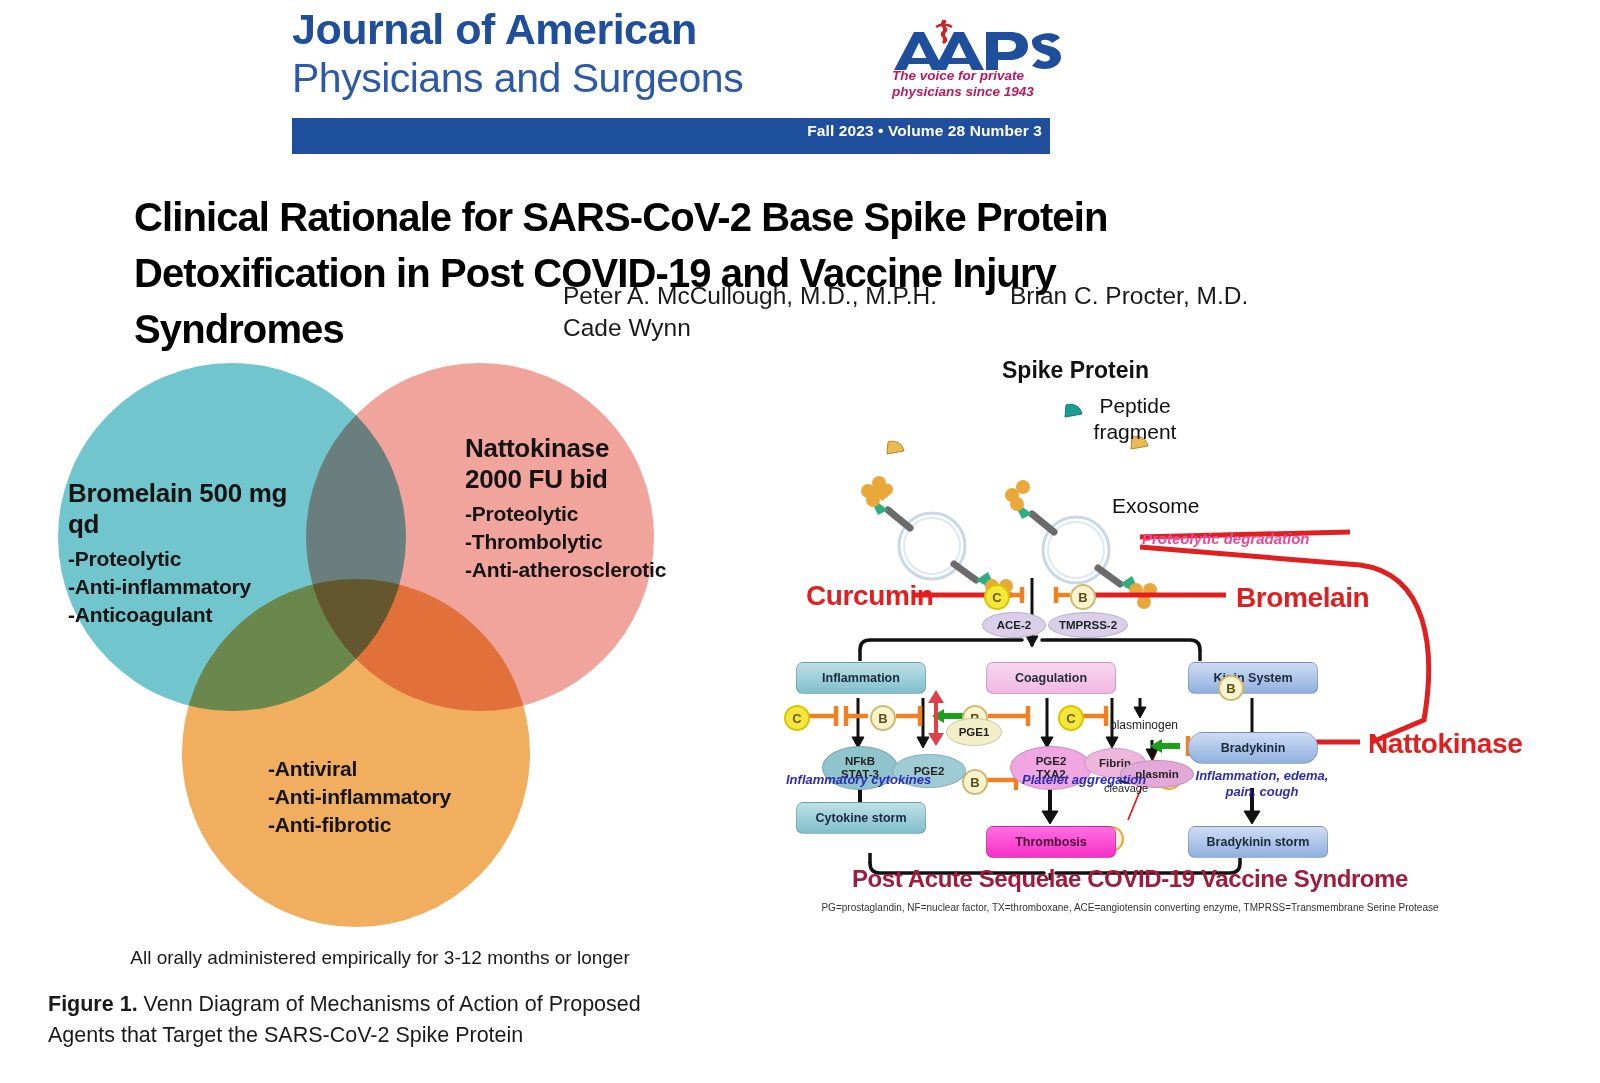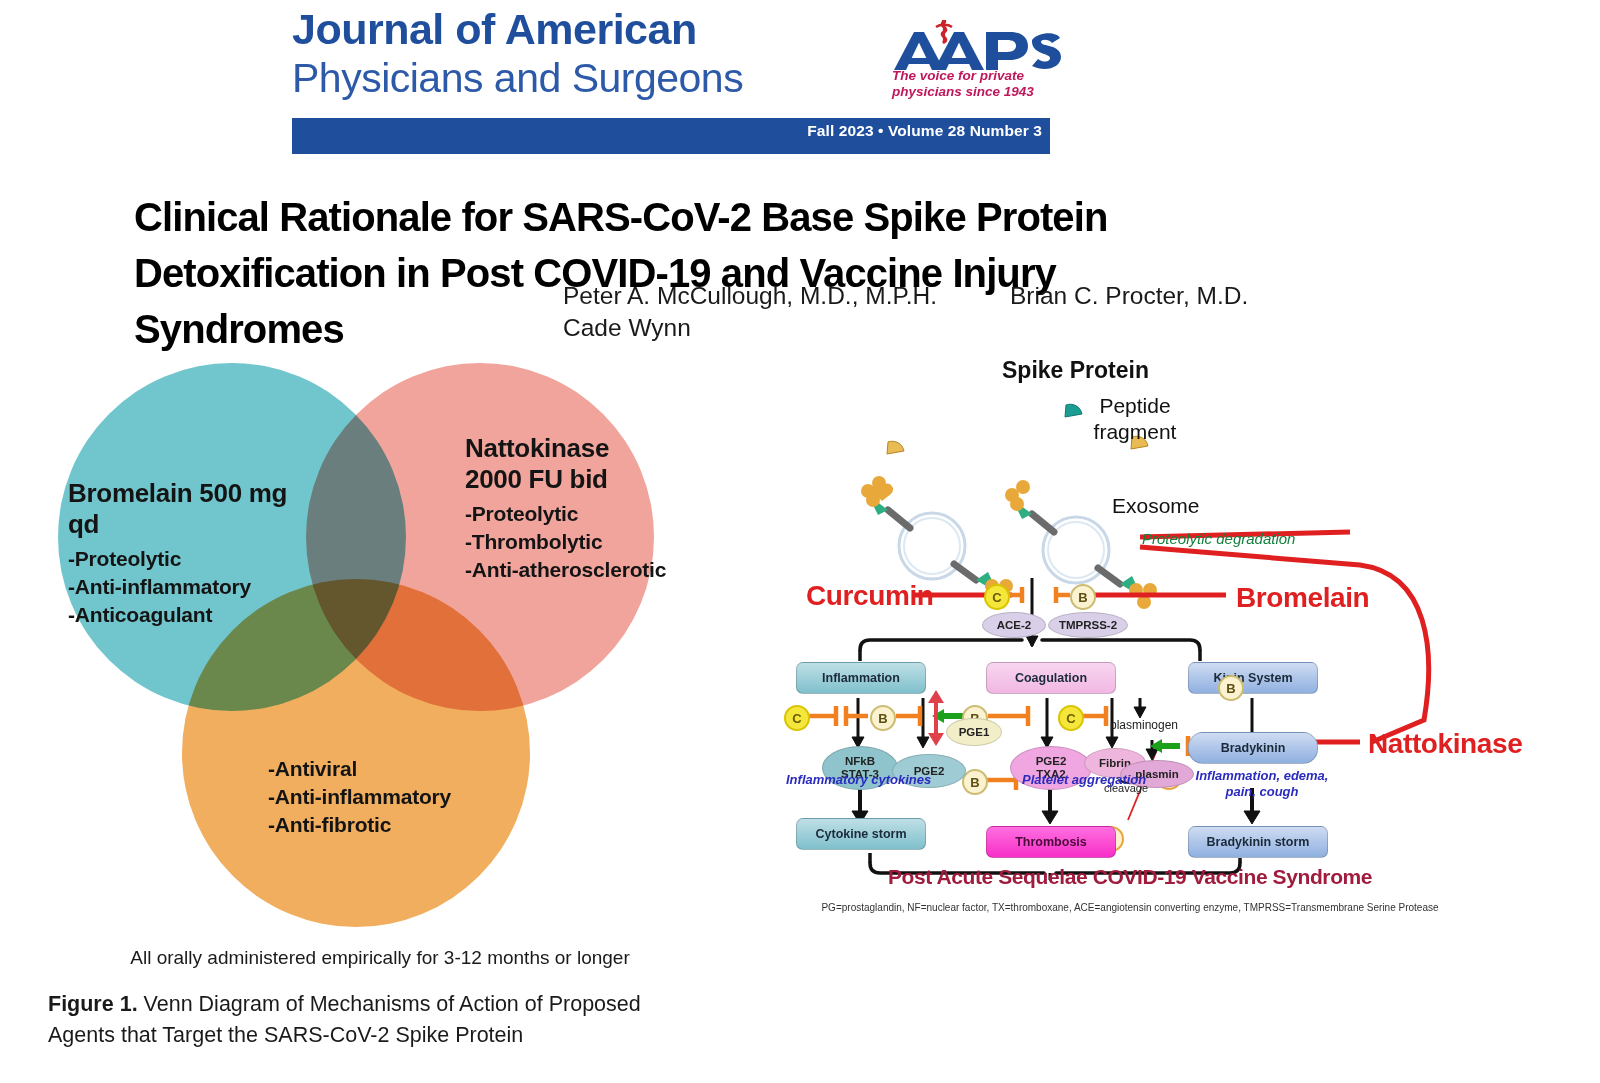--- a/index.html
+++ b/index.html
@@ -51,26 +51,26 @@
       font-size:21.5px;line-height:31px;color:#1a1a1a;}
   .cap-bold{font-weight:bold;}
 
   
   #fig2{position:absolute;left:760px;top:350px;width:840px;height:733px;}
   #fig2-art{position:absolute;left:0;top:0;width:800px;height:580px;}
   .f2txt{position:absolute;}
   #t-spike{left:242px;top:7px;font-size:23px;font-weight:bold;color:#111;}
   #t-peptide{left:315px;top:43px;font-size:21px;color:#111;line-height:26px;text-align:center;width:120px;}
   #t-exosome{left:352px;top:144px;font-size:21px;color:#111;}
-  #t-proteo{left:382px;top:180px;font-size:15px;font-style:italic;font-weight:normal;color:#15803d;}
+  #t-proteo{left:382px;top:180px;font-size:15px;font-style:italic;font-weight:bold;color:#ec4899;}
   #t-curcumin{left:46px;top:230px;font-size:28px;font-weight:bold;color:#e02020;letter-spacing:-0.4px;}
   #t-bromelain{left:476px;top:232px;font-size:28px;font-weight:bold;color:#e02020;letter-spacing:-0.4px;}
   #t-nattokinase{left:608px;top:378px;font-size:28px;font-weight:bold;color:#e02020;letter-spacing:-0.4px;}
   #t-pase{left:20px;top:515px;width:700px;text-align:center;
-      font-size:21px;font-weight:bold;color:#a01b3c;letter-spacing:-0.4px;}
+      font-size:24px;font-weight:bold;color:#a01b3c;letter-spacing:-0.4px;}
   #t-abbr{left:20px;top:552px;width:700px;text-align:center;font-size:10px;color:#333;}
 
   #fig2-caption{position:absolute;left:18px;top:588px;width:790px;
       font-size:21.5px;line-height:33px;color:#1a1a1a;}
 
   
   .pbox{position:absolute;border-radius:7px;display:flex;align-items:center;justify-content:center;
         font-size:12.5px;font-weight:bold;color:#1b2a3a;text-align:center;border:1px solid rgba(0,0,0,.18);}
   .pell{position:absolute;border-radius:50%;display:flex;align-items:center;justify-content:center;
         font-size:11.5px;font-weight:bold;color:#222;text-align:center;line-height:13px;
@@ -370,21 +370,21 @@
     <div class="pbox" style="left:428px;top:382px;width:128px;height:30px;border-radius:15px;
          background:linear-gradient(#cfdcf2,#8fb0e0);">Bradykinin</div>
 
     <div class="ital" style="left:26px;top:422px;">Inflammatory cytokines</div>
     <div class="ital" style="left:262px;top:422px;">Platelet aggregation</div>
     <div class="ital" style="left:422px;top:418px;width:160px;text-align:center;line-height:16px;">
       <div>Inflammation, edema,</div>
       <div>pain, cough</div>
     </div>
 
-    <div class="pbox" style="left:36px;top:468px;width:128px;height:30px;
+    <div class="pbox" style="left:36px;top:452px;width:128px;height:30px;
          background:linear-gradient(#bfdfe6,#7fc0cc);">Cytokine storm</div>
     <div class="pbox" style="left:226px;top:476px;width:128px;height:30px;
          background:linear-gradient(#ff6fe0,#f72fc8);color:#4a0b3a;">Thrombosis</div>
     <div class="pbox" style="left:428px;top:476px;width:138px;height:30px;
          background:linear-gradient(#cfdcf2,#8fb0e0);">Bradykinin storm</div>
 
     <div class="f2txt" id="t-pase">Post Acute Sequelae COVID-19 Vaccine Syndrome</div>
     <div class="f2txt" id="t-abbr">PG=prostaglandin, NF=nuclear factor, TX=thromboxane, ACE=angiotensin converting enzyme, TMPRSS=Transmembrane Serine Protease</div>
   </div>
 

